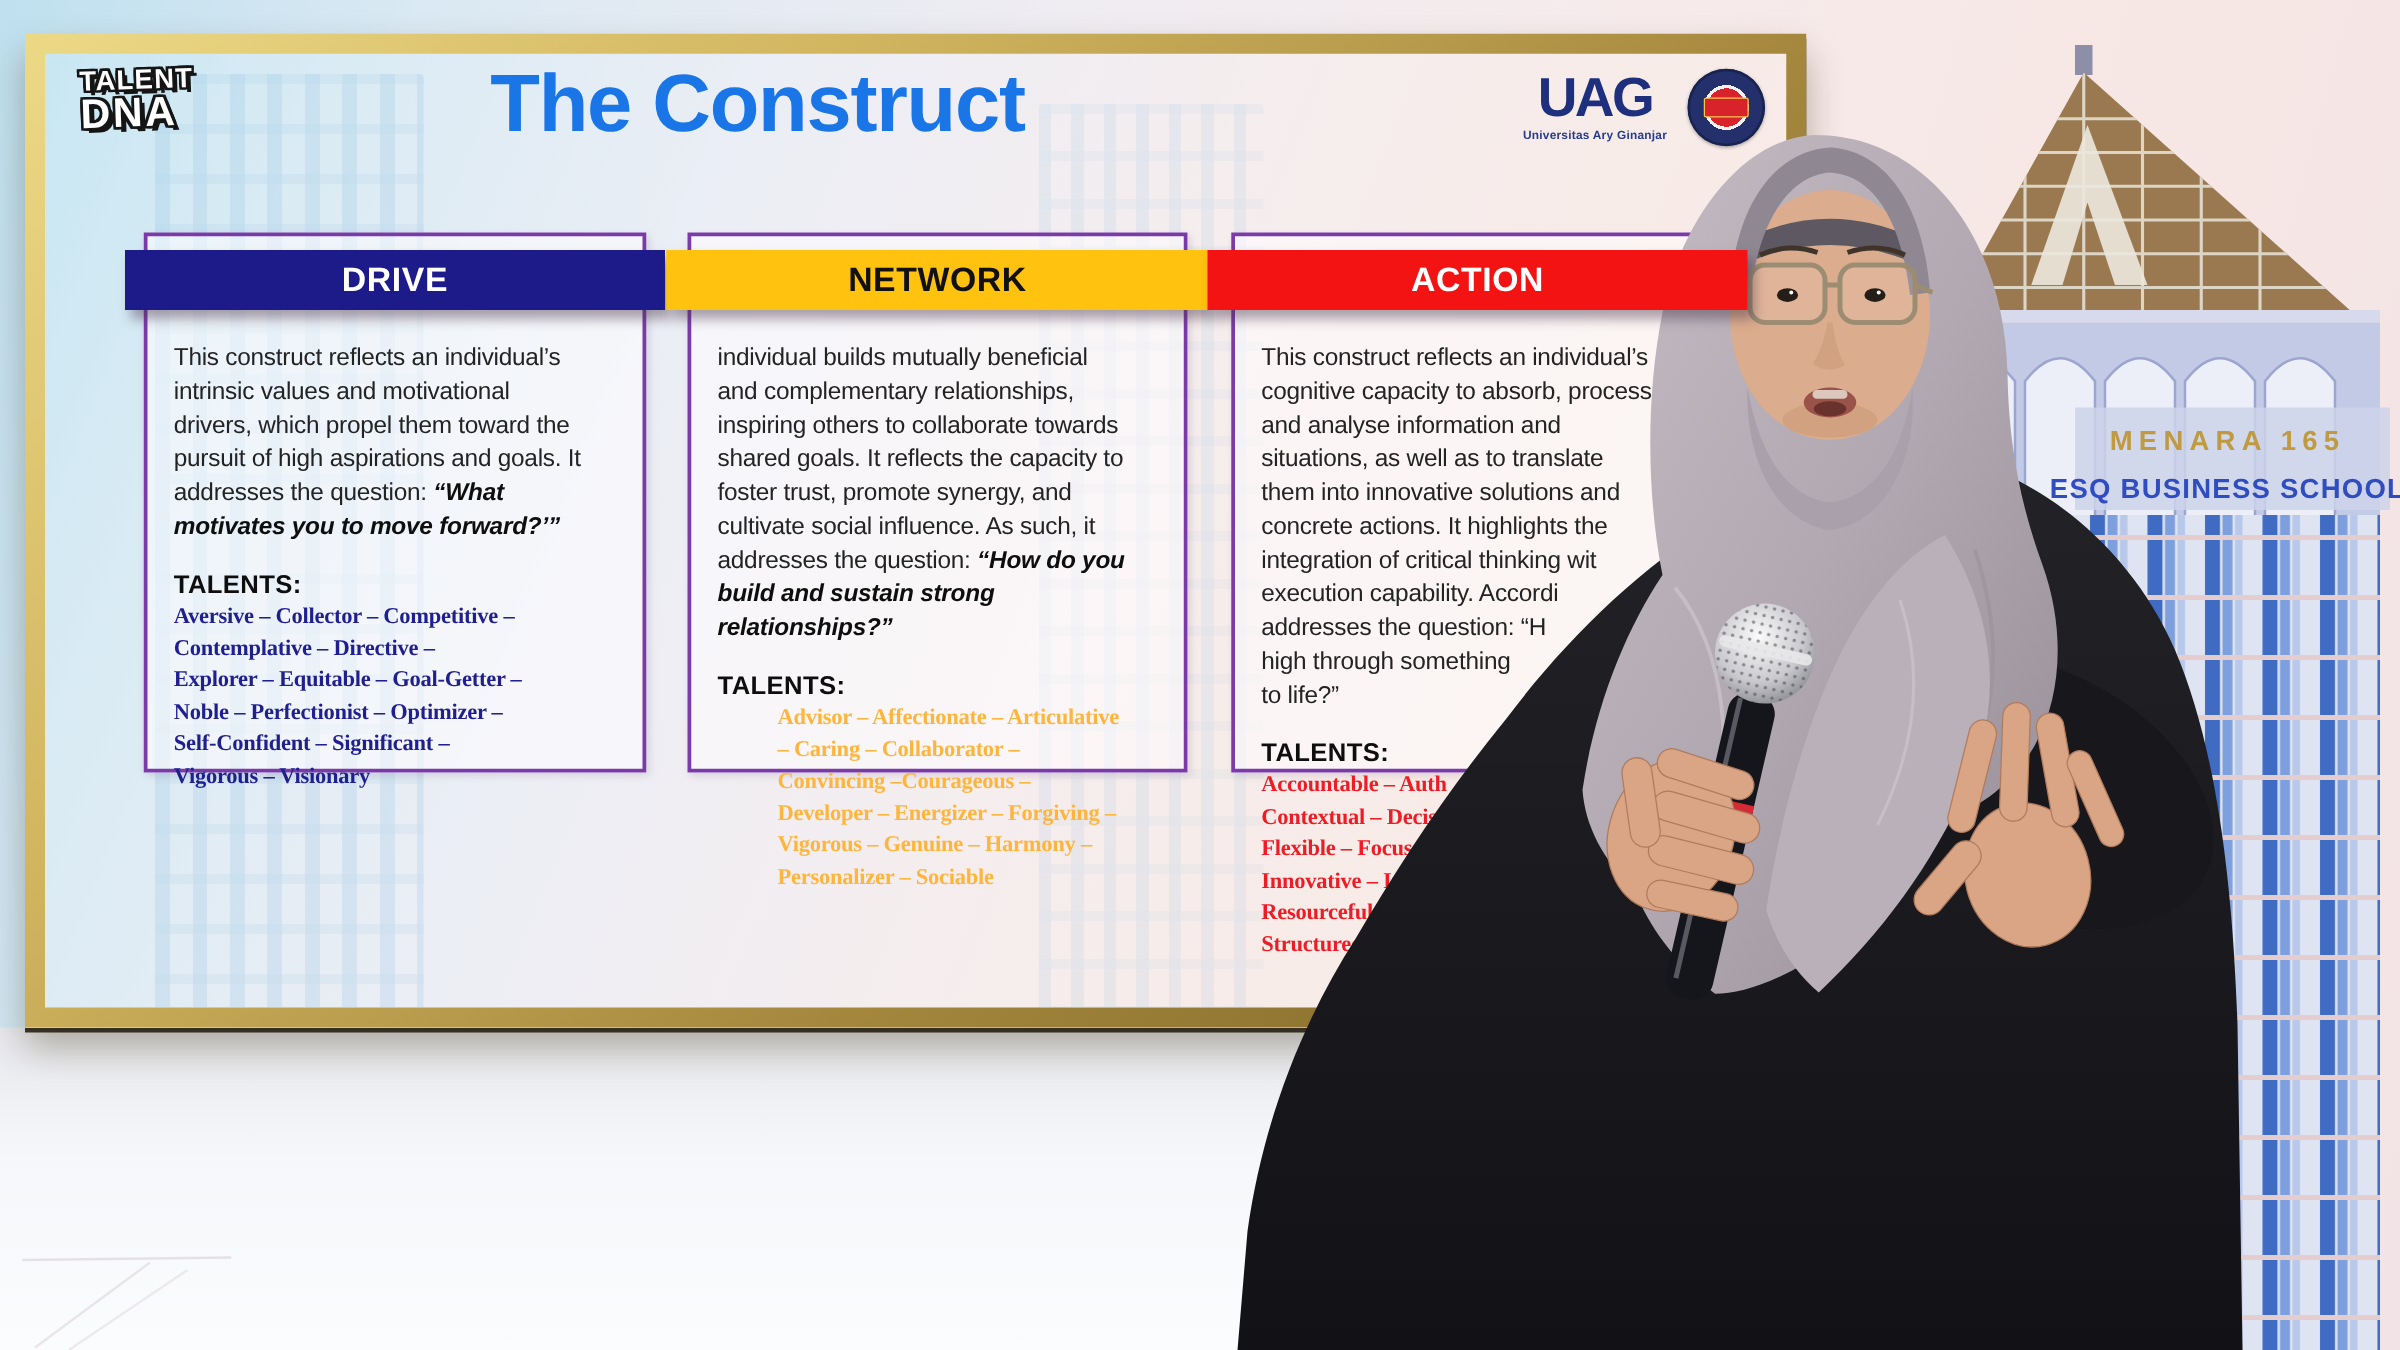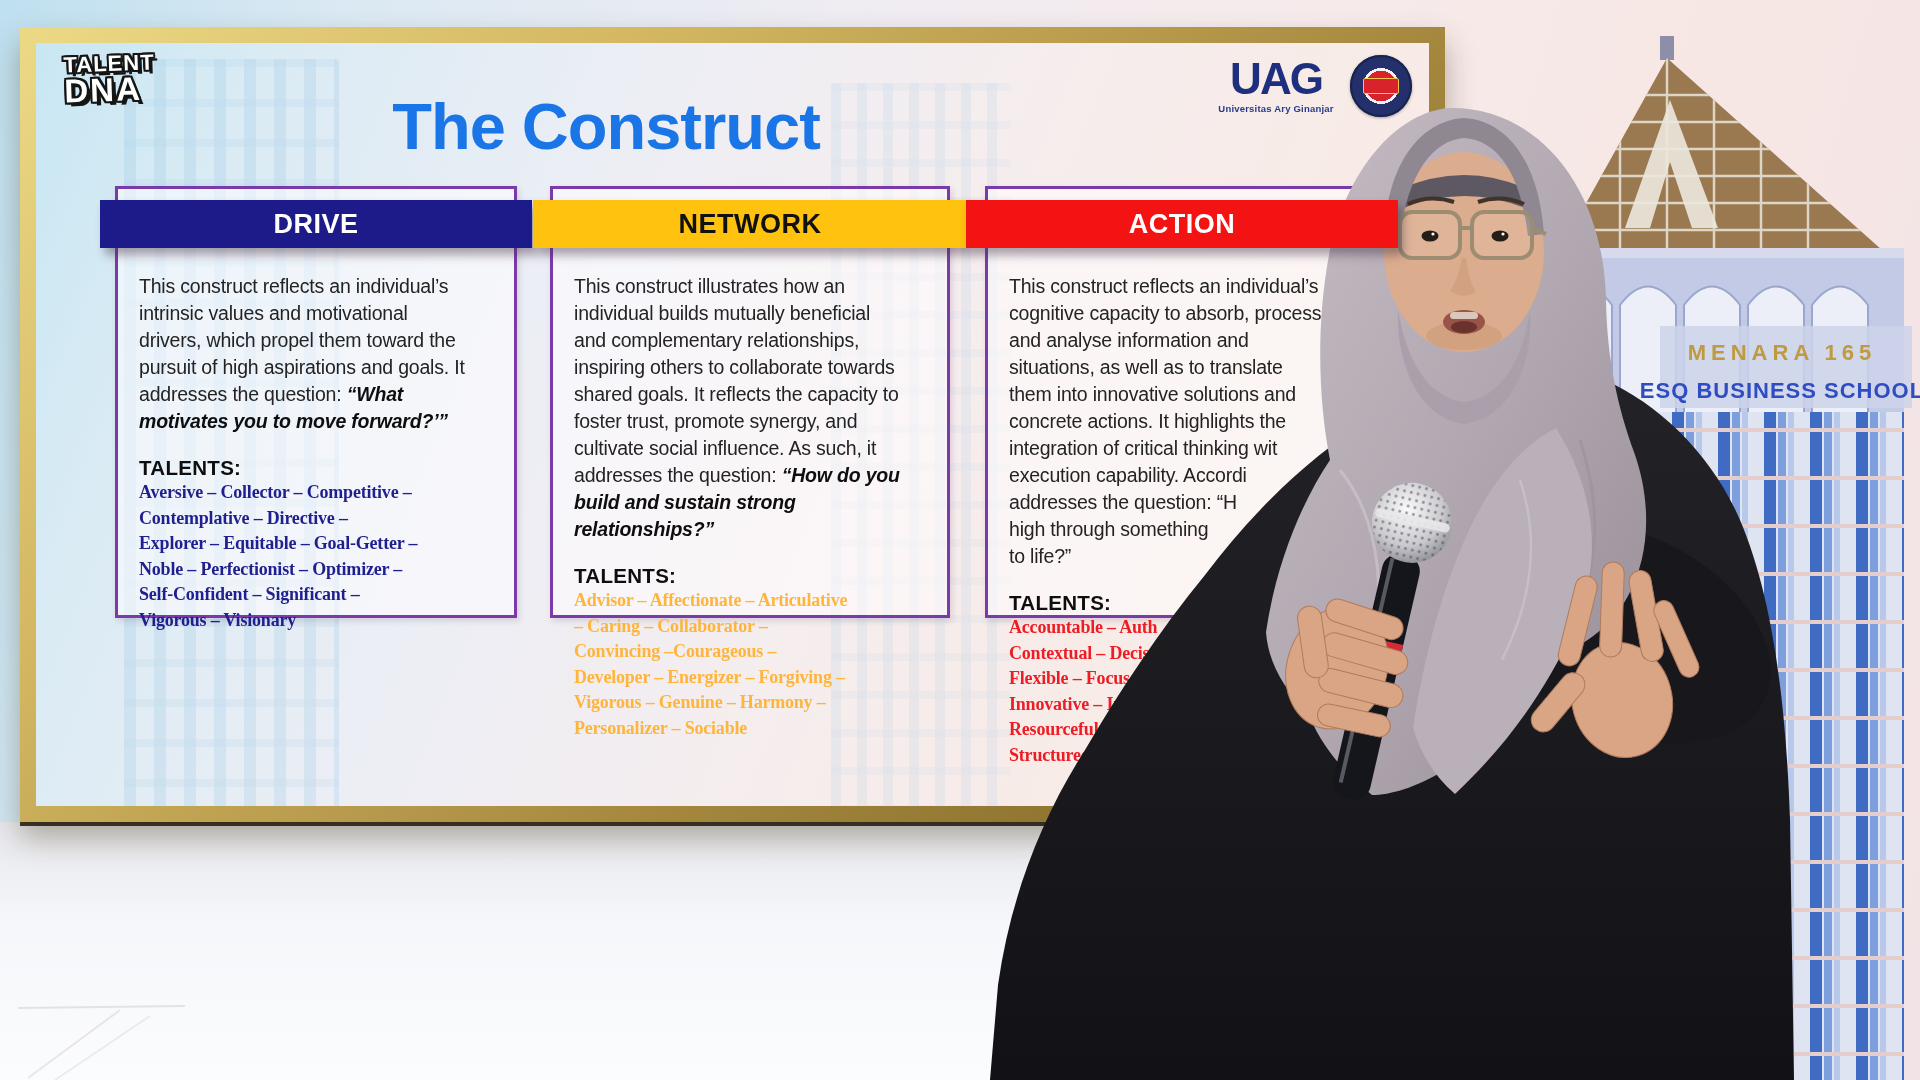--- a/index.html
+++ b/index.html
@@ -38,21 +38,21 @@
   .brand-l1,.brand-l2{
     font-weight:900;color:#fff;letter-spacing:1px;
     text-shadow:-2px -2px 0 #151515,2px -2px 0 #151515,-2px 2px 0 #151515,2px 2px 0 #151515,
                 0 -2px 0 #151515,0 2px 0 #151515,-2px 0 0 #151515,2px 0 0 #151515,4px 4px 0 #151515;
   }
   .brand-l1{font-size:22px;}
   .brand-l2{font-size:33px;margin-top:-2px;letter-spacing:2px;}
 
   .title{
     position:absolute;left:320px;top:2px;width:500px;text-align:center;
-    font-size:65px;font-weight:900;letter-spacing:-1px;margin-top:44px;
+    font-size:65px;font-weight:900;letter-spacing:-1px;
   }
 
   .uag{position:absolute;left:1172px;top:14px;width:136px;text-align:center;line-height:1;}
   .uag-acronym{font-size:44px;font-weight:900;color:#1e2f7d;letter-spacing:-2px;}
   .uag-sub{font-size:9.5px;font-weight:700;color:#253a8e;margin-top:3px;letter-spacing:.2px;}
   .seal{
     position:absolute;left:1314px;top:12px;width:62px;height:62px;border-radius:50%;
     background:radial-gradient(circle at 50% 50%,#f3b335 0 14%,#d8232a 14% 35%,#f2f2f4 35% 41%,#23306b 41% 100%);
     box-shadow:inset 0 0 0 2px #18234f,0 1px 3px rgba(0,0,0,.35);
   }
@@ -188,33 +188,32 @@
               <div class="tline">Noble – Perfectionist – Optimizer –</div>
               <div class="tline">Self-Confident – Significant –</div>
               <div class="tline">Vigorous – Visionary</div>
             </div>
         </div>
       </div>
 
       <div class="card card-network">
         <div class="card-inner">
           <div class="body">
-              <div class="bline"><span>This construct illustrates how an</span></div>
               <div class="bline"><span>individual builds mutually beneficial</span></div>
               <div class="bline"><span>and complementary relationships,</span></div>
               <div class="bline"><span>inspiring others to collaborate towards</span></div>
               <div class="bline"><span>shared goals. It reflects the capacity to</span></div>
               <div class="bline"><span>foster trust, promote synergy, and</span></div>
               <div class="bline"><span>cultivate social influence. As such, it</span></div>
               <div class="bline"><span>addresses the question: </span><span class="q">“How do you</span></div>
               <div class="bline"><span class="q">build and sustain strong</span></div>
               <div class="bline"><span class="q">relationships?”</span></div>
             </div>
           <div class="talents-label">TALENTS:</div>
-          <div class="talents" style="color: rgb(255, 180, 60);">
+          <div class="talents" style="color: rgb(255, 180, 60); margin-left: 48px;">
               <div class="tline">Advisor – Affectionate – Articulative</div>
               <div class="tline">– Caring – Collaborator –</div>
               <div class="tline">Convincing –Courageous –</div>
               <div class="tline">Developer – Energizer – Forgiving –</div>
               <div class="tline">Vigorous – Genuine – Harmony –</div>
               <div class="tline">Personalizer – Sociable</div>
             </div>
         </div>
       </div>
 

